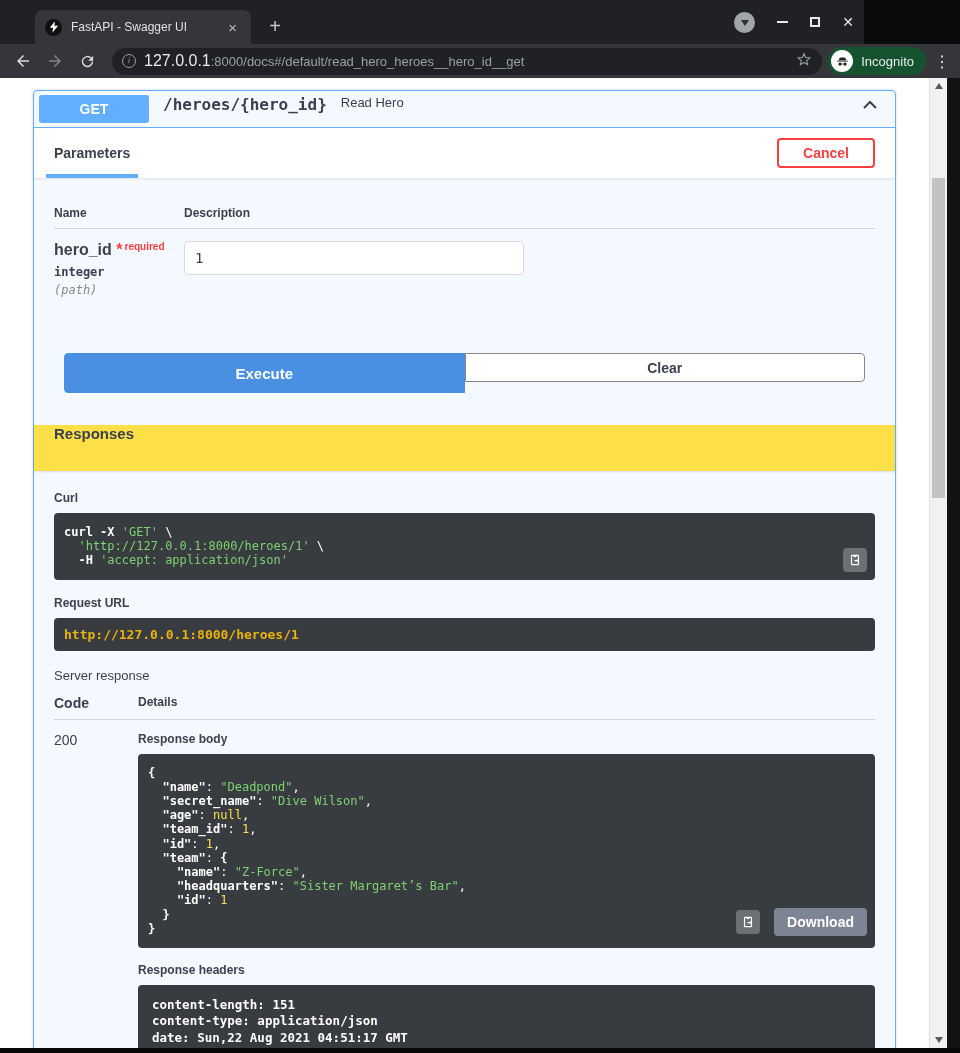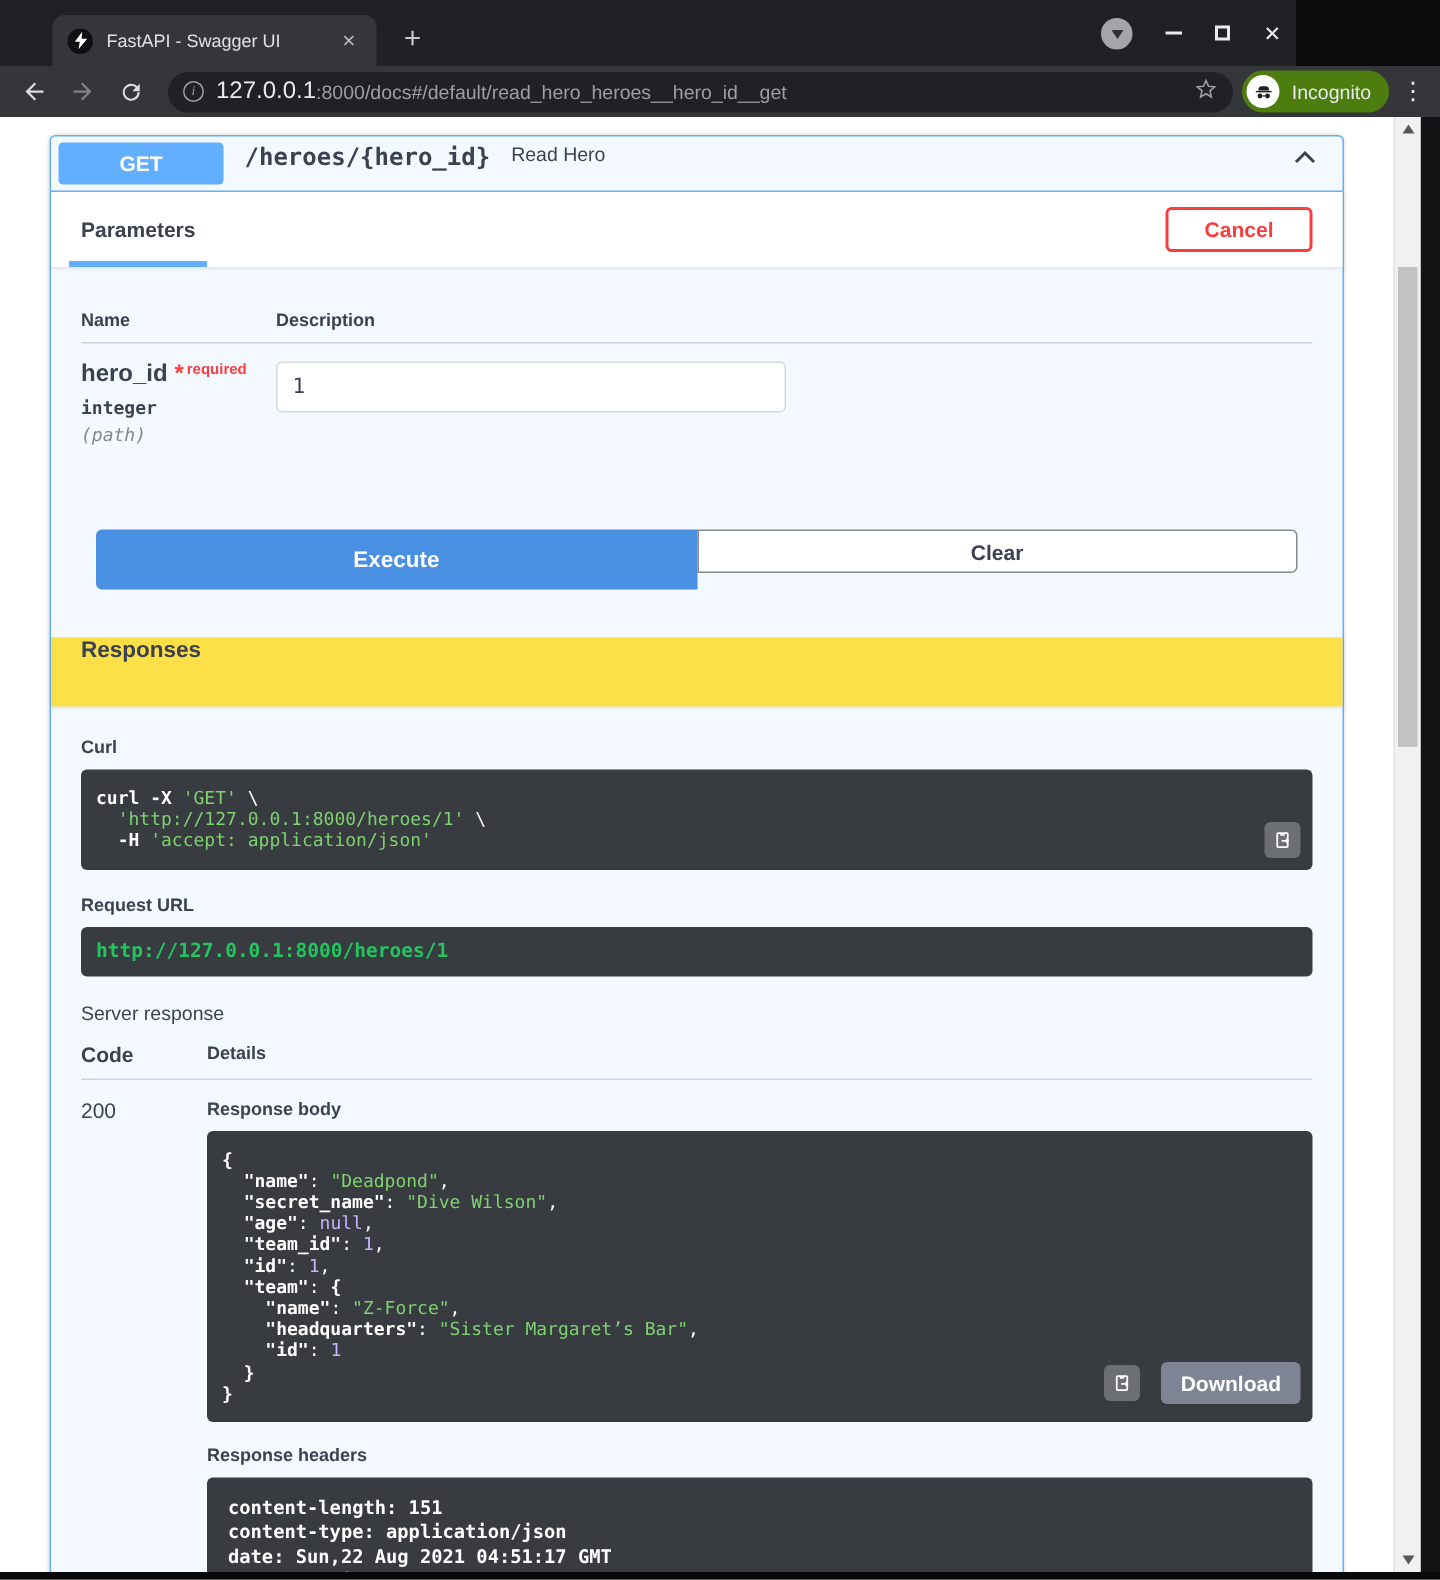--- a/index.html
+++ b/index.html
@@ -30,21 +30,21 @@
              display:flex; align-items:center; padding:0 10px; }
   .nav-ic { width:26px; height:26px; display:flex; align-items:center; justify-content:center; flex:none; margin-right:6px; }
   .urlbar { flex:1; height:27px; background:#202124; border-radius:14px; display:flex; align-items:center;
             padding:0 10px; margin:0 6px; overflow:hidden; }
   .info-ic { width:14px; height:14px; border:1.5px solid #9aa0a6; border-radius:50%; color:#9aa0a6;
              font-size:9px; line-height:11px; text-align:center; font-style:italic; font-family:"Liberation Serif",serif;
              flex:none; margin-right:8px; }
   .url-host { color:#e8eaed; font-size:16px; white-space:nowrap; }
   .url-rest { color:#9aa0a6; font-size:13px; white-space:nowrap; flex:1; overflow:hidden; }
   .star-ic { flex:none; margin-left:6px; }
-  .incog { height:28px; background:#4d7c0f; border-radius:14px; display:flex; align-items:center;
+  .incog { height:28px; background:#14532d; border-radius:14px; display:flex; align-items:center;
            padding:0 12px 0 3px; margin-right:8px; }
   .incog-circle { width:22px; height:22px; background:#fff; border-radius:50%; display:flex;
                   align-items:center; justify-content:center; margin-right:8px; }
   .incog-label { color:#e8eaed; font-size:13px; }
   .menu-dots { color:#e8eaed; font-size:16px; width:16px; text-align:center; }
 
   
   .page { position:absolute; top:78px; left:0; width:960px; height:970px; display:flex; background:#fff; }
   .content { width:929px; height:100%; overflow:hidden; background:#fff; padding:12px 33px 0; }
   .scrollbar { width:18px; height:100%; background:#f1f1f2; border-left:1px solid #e2e2e4; position:relative; }
@@ -98,26 +98,26 @@
                      box-shadow:0 1px 2px rgba(0,0,0,.1); }
   .resp-title { font-size:15px; font-weight:bold; color:#3b4151; }
   .responses-inner { padding:20px; }
   .block-label { font-size:12px; font-weight:bold; color:#3b4151; margin-bottom:8px; }
   .code-dark { background:#383b40; border-radius:4px; padding:12px 10px; font-family:"DejaVu Sans Mono", monospace;
                font-size:12px; line-height:14.2px; color:#fff; position:relative; }
   .code-line { white-space:pre; }
   .tk-kw { color:#fff; font-weight:bold; }
   .tk-plain { color:#fff; }
   .tk-str { color:#7ed36f; }
-  .tk-num { color:#c4b5fd;text-align:right; }
+  .tk-num { color:#fde047;text-align:right; }
   .copy-btn { position:absolute; right:8px; bottom:8px; width:24px; height:24px; border:none; border-radius:4px;
               background:rgba(255,255,255,.27); display:flex; align-items:center; justify-content:center; }
   .request-url-label { margin-top:16px; }
   .request-url-block { background:#383b40; border-radius:4px; padding:9px 10px; font-family:"DejaVu Sans Mono", monospace;
-                       font-weight:bold; font-size:13px; color:#22c55e; }
+                       font-weight:bold; font-size:13px; color:#eab308; }
   .server-resp-label { font-size:13px; font-weight:normal; color:#3b4151; margin:17px 0 12px; }
   .resp-thead { display:flex; border-bottom:1px solid rgba(59,65,81,.2); padding-bottom:8px; align-items:flex-start; }
   .code-col { width:84px; font-size:14px; font-weight:bold; color:#3b4151; }
   .details-col { flex:1; font-size:12px; font-weight:bold; color:#3b4151; padding-bottom:1px; }
   .resp-row { display:flex; padding-top:12px; }
   .status-code { width:84px; font-size:14px; color:#3b4151; }
   .resp-details { flex:1; }
   .body-block { margin-bottom:0; }
   .body-actions { position:absolute; right:8px; bottom:12px; display:flex; align-items:center; gap:14px; }
   .copy-btn-inline { width:24px; height:24px; border:none; border-radius:4px; background:rgba(255,255,255,.27);

